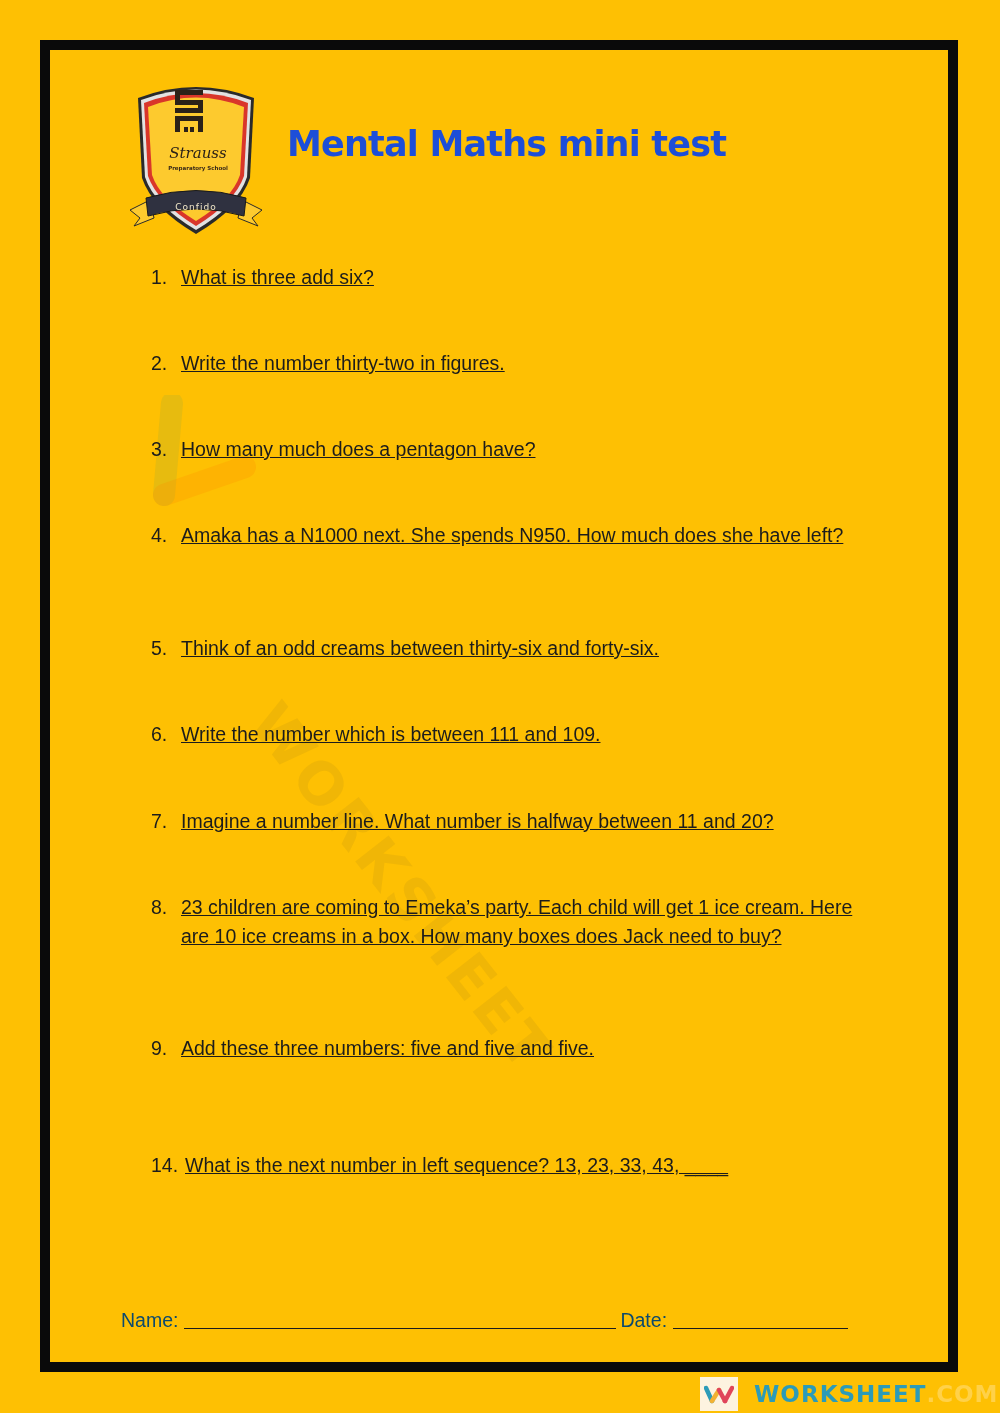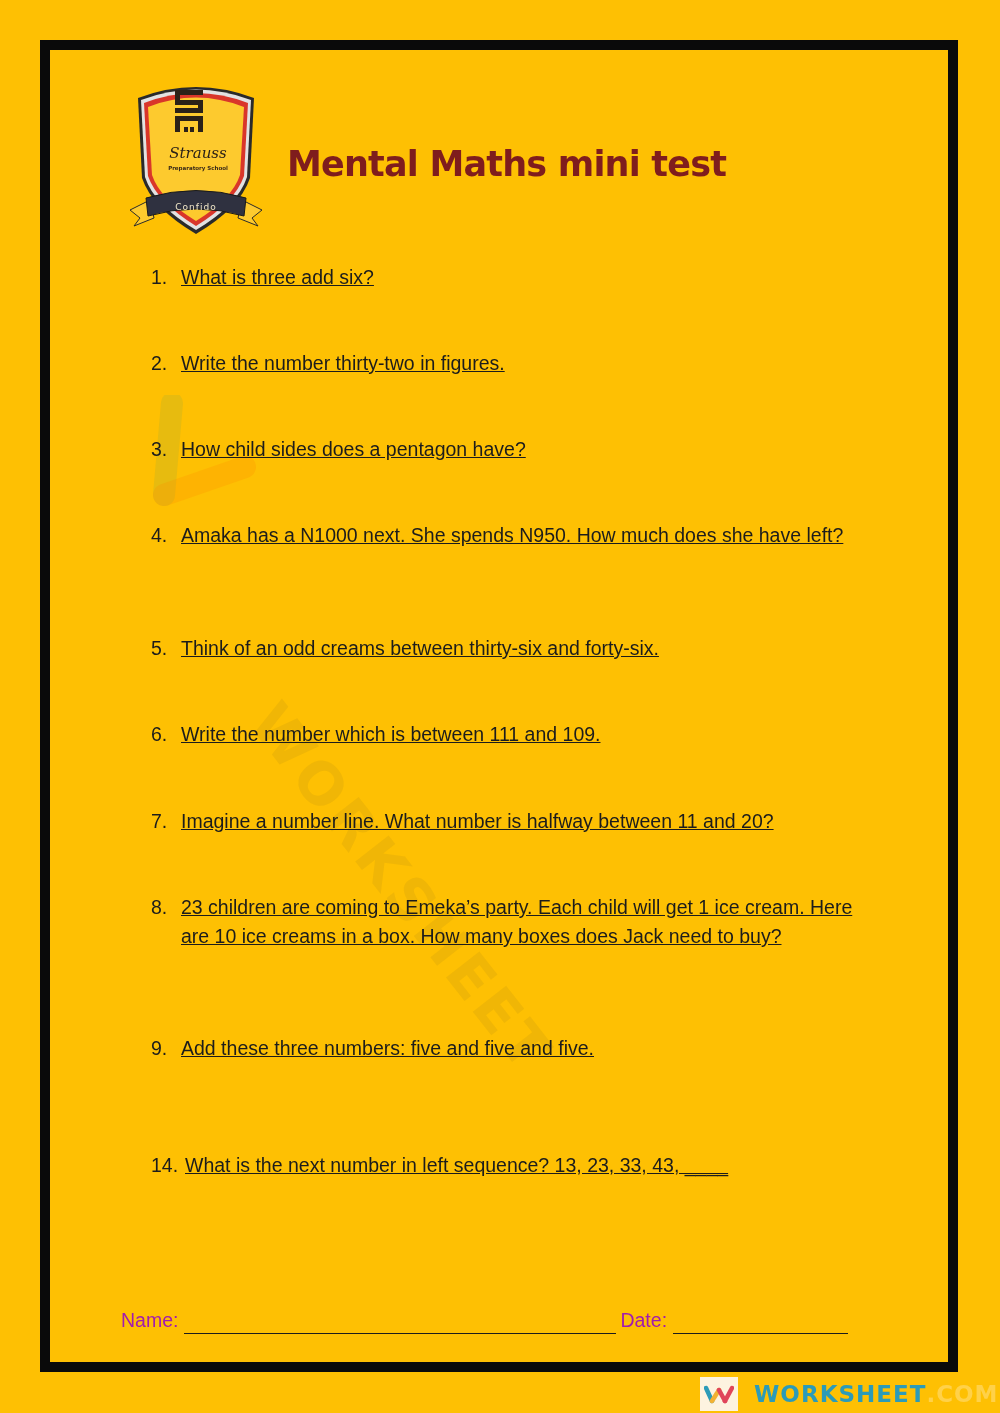--- a/index.html
+++ b/index.html
@@ -51,27 +51,27 @@
     .logo {
       position: absolute;
       left: 120px;
       top: 78px;
       width: 152px;
       height: 162px;
     }
     .title {
       position: absolute;
       left: 287px;
-      top: 140px;
+      top: 120px;
       margin: 0;
       font-family: "DejaVu Sans", sans-serif;
       font-weight: bold;
       font-size: 35px;
       letter-spacing: -0.8px;
-      color: #7f1d1d;
+      color: #1d4ed8;
       line-height: 48px;
     }
     .question {
       position: absolute;
       left: 151px;
       width: 730px;
       font-size: 19.5px;
       line-height: 29px;
       color: #1c1c1c;
     }
@@ -87,23 +87,23 @@
     }
     .q-text.tight {
       padding-left: 34px;
     }
     .footer-row {
       position: absolute;
       left: 121px;
       top: 1306px;
       font-size: 19.5px;
       line-height: 28px;
-      color: #a21caf;
+      color: #0c4a6e;
       display: flex;
-      align-items: flex-end;
+      align-items: flex-start;
     }
     .blank-line {
       display: inline-block;
       border-bottom: 1.5px solid #1c1c1c;
       height: 22px;
       margin-left: 6px;
     }
     .name-blank { width: 432px; }
     .date-blank { width: 175px; }
     .date-label { margin-left: 4px; }
@@ -183,21 +183,21 @@
 <div class="question" style="top:263px;">
   <span class="q-num">1.</span>
   <span class="q-text">What is three add six?</span>
 </div>
 <div class="question" style="top:349px;">
   <span class="q-num">2.</span>
   <span class="q-text">Write the number thirty-two in figures.</span>
 </div>
 <div class="question" style="top:435px;">
   <span class="q-num">3.</span>
-  <span class="q-text">How child sides does a pentagon have?</span>
+  <span class="q-text">How many much does a pentagon have?</span>
 </div>
 <div class="question" style="top:521px; width:705px;">
   <span class="q-num">4.</span>
   <span class="q-text">Amaka has a N1000 next. She spends N950. How much does she have left?</span>
 </div>
 <div class="question" style="top:634px;">
   <span class="q-num">5.</span>
   <span class="q-text">Think of an odd creams between thirty-six and forty-six.</span>
 </div>
 <div class="question" style="top:720px;">

